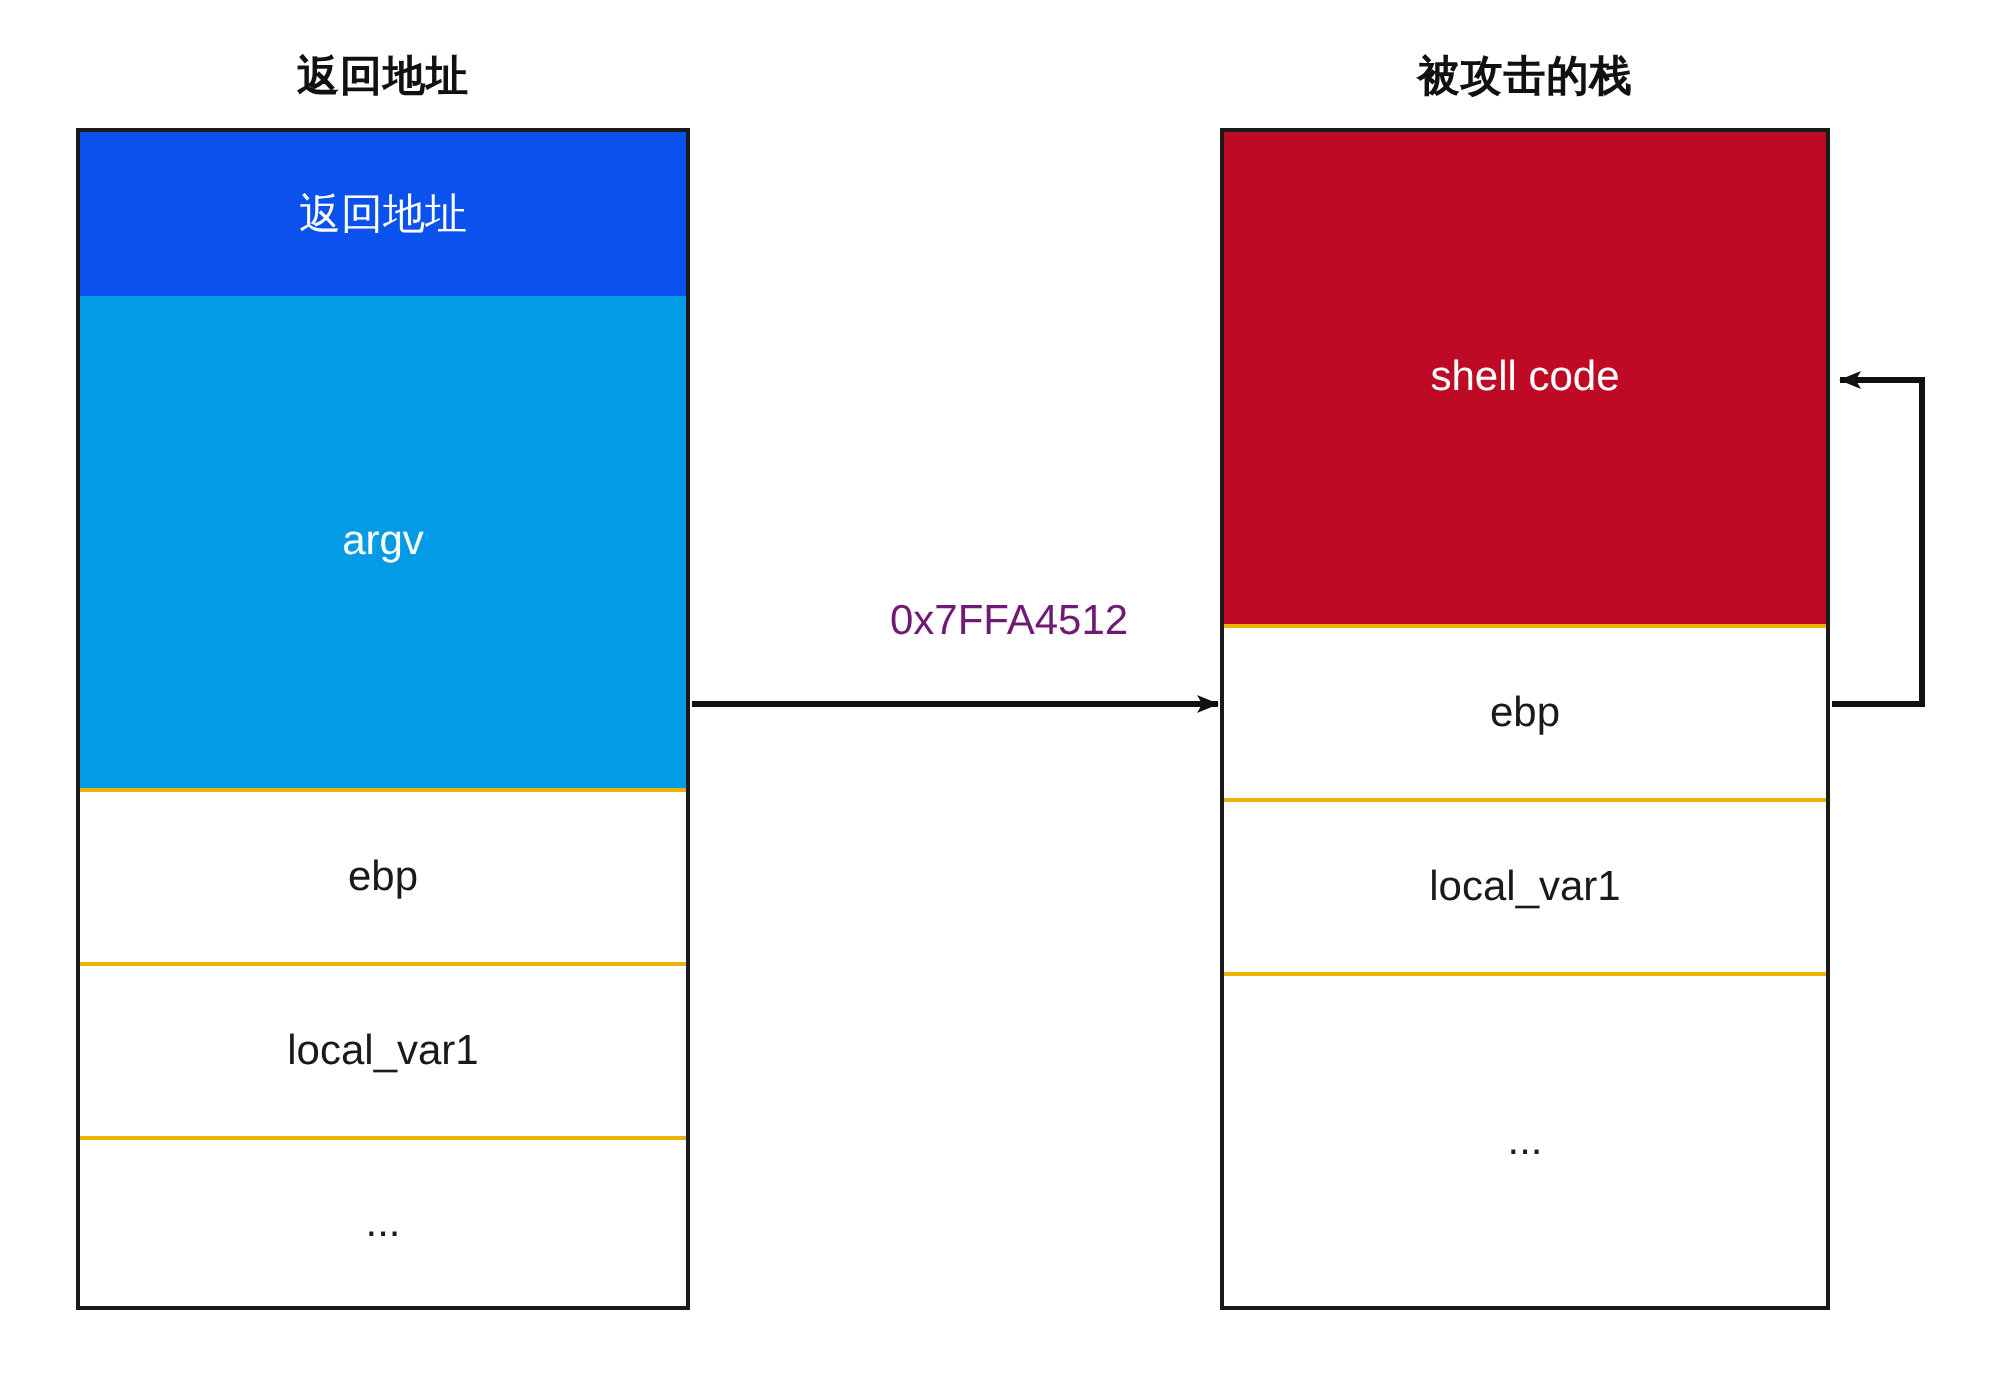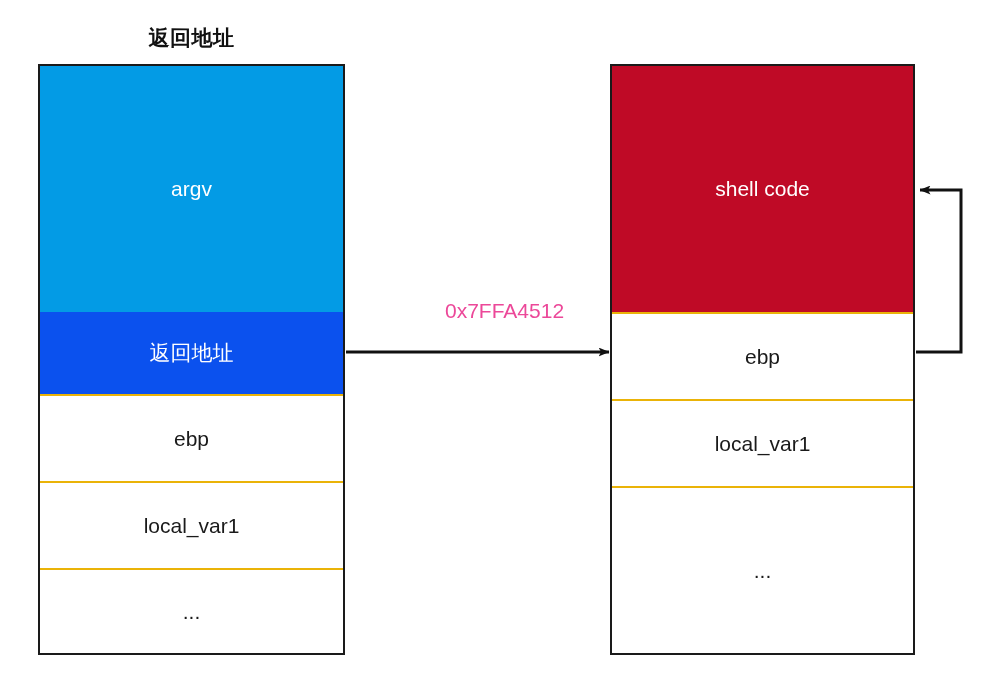--- a/index.html
+++ b/index.html
@@ -66,47 +66,48 @@
   .cell-last     { flex: 1 1 auto; }
 
   .cell .label { pointer-events: none; }
 
   
   #arrow-label {
     position: absolute;
     left: 445px;
     top: 299px;
     font-size: 21px;
-    color: #ec4899;
+    color: #701a75;
     white-space: nowrap;
   }
 
   
   #arrows {
     position: absolute;
     left: 0; top: 0;
     width: 1000px;
     height: 691px;
     pointer-events: none;
   }
 </style>
 </head>
 <body>
 
 <div class="canvas">
 
   <div class="stack-title" id="title-left">返回地址</div>
 
+  <div class="stack-title" id="title-right">被攻击的栈</div>
 
   <div class="stack" id="stack-left">
+    <div class="cell cell-ret" style="background: rgb(11, 81, 238); color: rgb(255, 255, 255);">
+      <span class="label">返回地址</span>
+    </div>
     <div class="cell cell-top" style="background: rgb(3, 155, 229); color: rgb(255, 255, 255);">
       <span class="label">argv</span>
-    </div>
-    <div class="cell cell-ret" style="background: rgb(11, 81, 238); color: rgb(255, 255, 255);">
-      <span class="label">返回地址</span>
     </div>
     <div class="cell cell-standard divider-top" style="background: rgb(255, 255, 255); color: rgb(26, 26, 26);">
       <span class="label">ebp</span>
     </div>
     <div class="cell cell-standard divider-top" style="background: rgb(255, 255, 255); color: rgb(26, 26, 26);">
       <span class="label">local_var1</span>
     </div>
     <div class="cell cell-last divider-top" style="background: rgb(255, 255, 255); color: rgb(26, 26, 26);">
       <span class="label">...</span>
     </div>

